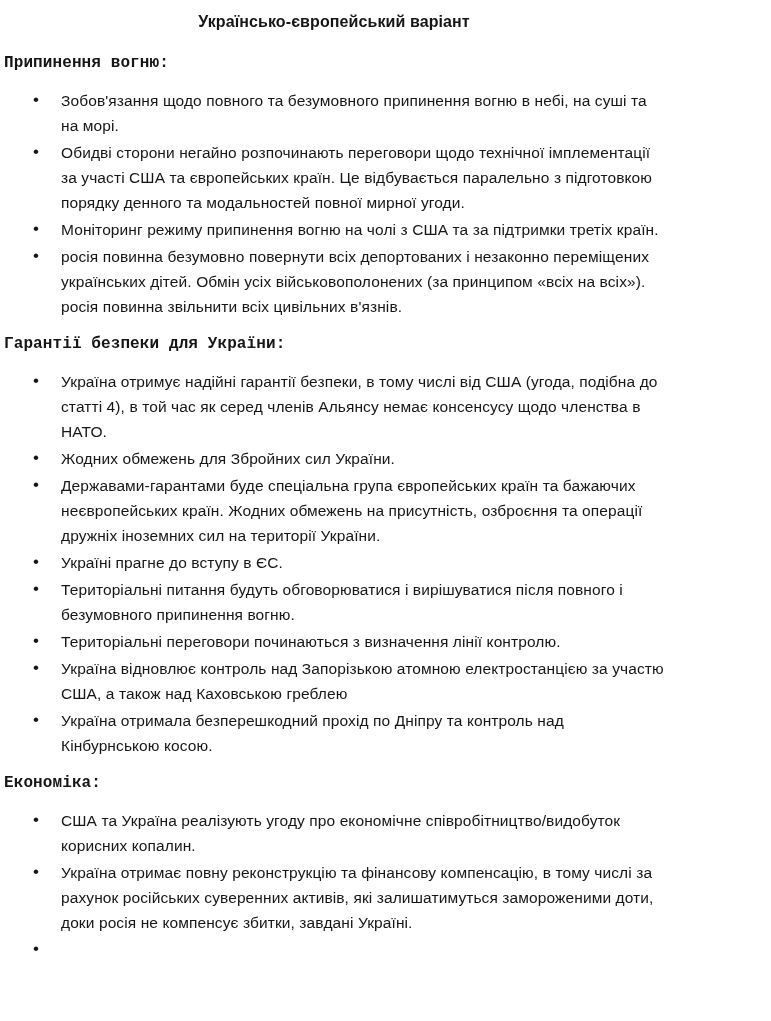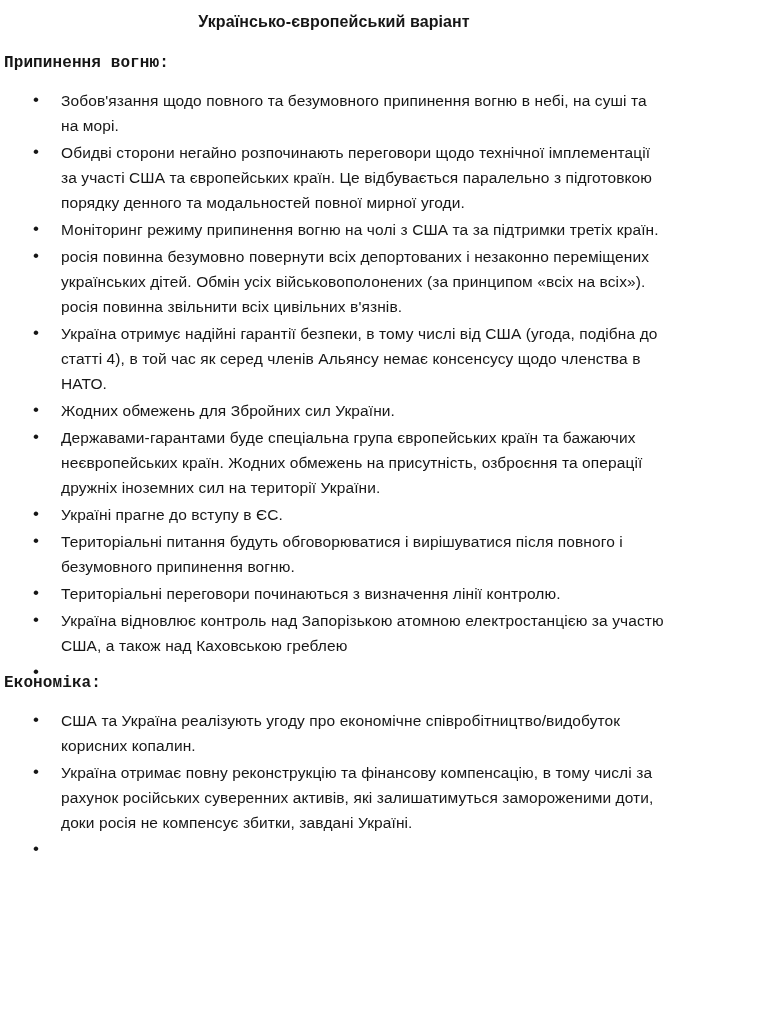--- a/index.html
+++ b/index.html
@@ -66,31 +66,32 @@
 <div class="doc">
   <div class="doc-title">Українсько-європейський варіант</div>
   <div id="sections">
       <div class="section-heading">Припинення вогню:</div>
       <ul class="bullet-list">
         <li class="bullet-item"><span class="bullet-marker">•</span><span class="bullet-text">Зобов'язання щодо повного та безумовного припинення вогню в небі, на суші та на морі.</span></li>
         <li class="bullet-item"><span class="bullet-marker">•</span><span class="bullet-text">Обидві сторони негайно розпочинають переговори щодо технічної імплементації за участі США та європейських країн. Це відбувається паралельно з підготовкою порядку денного та модальностей повної мирної угоди.</span></li>
         <li class="bullet-item"><span class="bullet-marker">•</span><span class="bullet-text">Моніторинг режиму припинення вогню на чолі з США та за підтримки третіх країн.</span></li>
         <li class="bullet-item"><span class="bullet-marker">•</span><span class="bullet-text">росія повинна безумовно повернути всіх депортованих і незаконно переміщених українських дітей. Обмін усіх військовополонених (за принципом «всіх на всіх»). росія повинна звільнити всіх цивільних в'язнів.</span></li>
       </ul>
+      <div class="section-heading">Гарантії безпеки для України:</div>
       <ul class="bullet-list">
         <li class="bullet-item"><span class="bullet-marker">•</span><span class="bullet-text">Україна отримує надійні гарантії безпеки, в тому числі від США (угода, подібна до статті 4), в той час як серед членів Альянсу немає консенсусу щодо членства в НАТО.</span></li>
         <li class="bullet-item"><span class="bullet-marker">•</span><span class="bullet-text">Жодних обмежень для Збройних сил України.</span></li>
         <li class="bullet-item"><span class="bullet-marker">•</span><span class="bullet-text">Державами-гарантами буде спеціальна група європейських країн та бажаючих неєвропейських країн. Жодних обмежень на присутність, озброєння та операції дружніх іноземних сил на території України.</span></li>
         <li class="bullet-item"><span class="bullet-marker">•</span><span class="bullet-text">Україні прагне до вступу в ЄС.</span></li>
       </ul>
       <ul class="bullet-list">
         <li class="bullet-item"><span class="bullet-marker">•</span><span class="bullet-text">Територіальні питання будуть обговорюватися і вирішуватися після повного і безумовного припинення вогню.</span></li>
         <li class="bullet-item"><span class="bullet-marker">•</span><span class="bullet-text">Територіальні переговори починаються з визначення лінії контролю.</span></li>
         <li class="bullet-item"><span class="bullet-marker">•</span><span class="bullet-text">Україна відновлює контроль над Запорізькою атомною електростанцією за участю США, а також над Каховською греблею</span></li>
-        <li class="bullet-item"><span class="bullet-marker">•</span></li>
+        <li class="bullet-item"><span class="bullet-marker">•</span><span class="bullet-text">Україна отримала безперешкодний прохід по Дніпру та контроль над Кінбурнською косою.</span></li>
       </ul>
       <div class="section-heading">Економіка:</div>
       <ul class="bullet-list">
         <li class="bullet-item"><span class="bullet-marker">•</span><span class="bullet-text">США та Україна реалізують угоду про економічне співробітництво/видобуток корисних копалин.</span></li>
         <li class="bullet-item"><span class="bullet-marker">•</span><span class="bullet-text">Україна отримає повну реконструкцію та фінансову компенсацію, в тому числі за рахунок російських суверенних активів, які залишатимуться замороженими доти, доки росія не компенсує збитки, завдані Україні.</span></li>
         <li class="bullet-item"><span class="bullet-marker">•</span></li>
       </ul>
     </div>
 </div>
 

